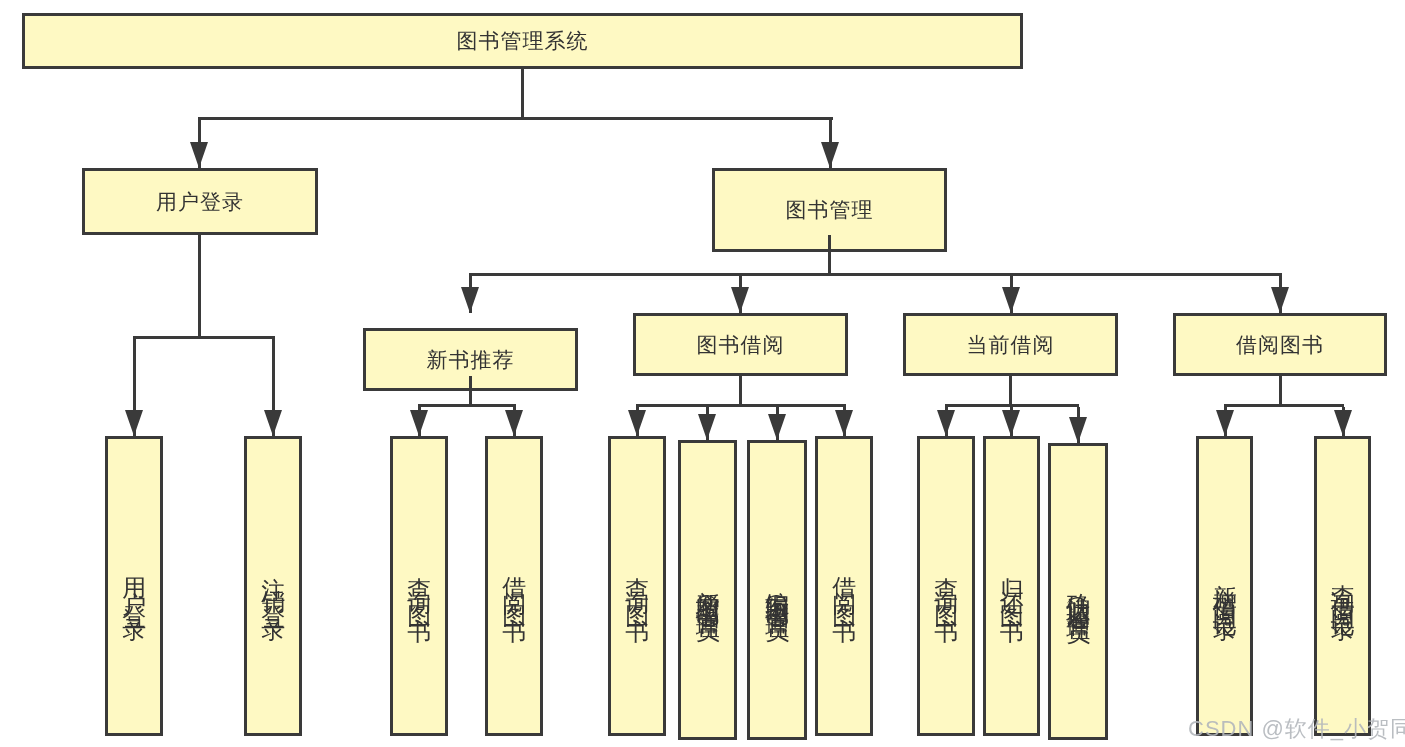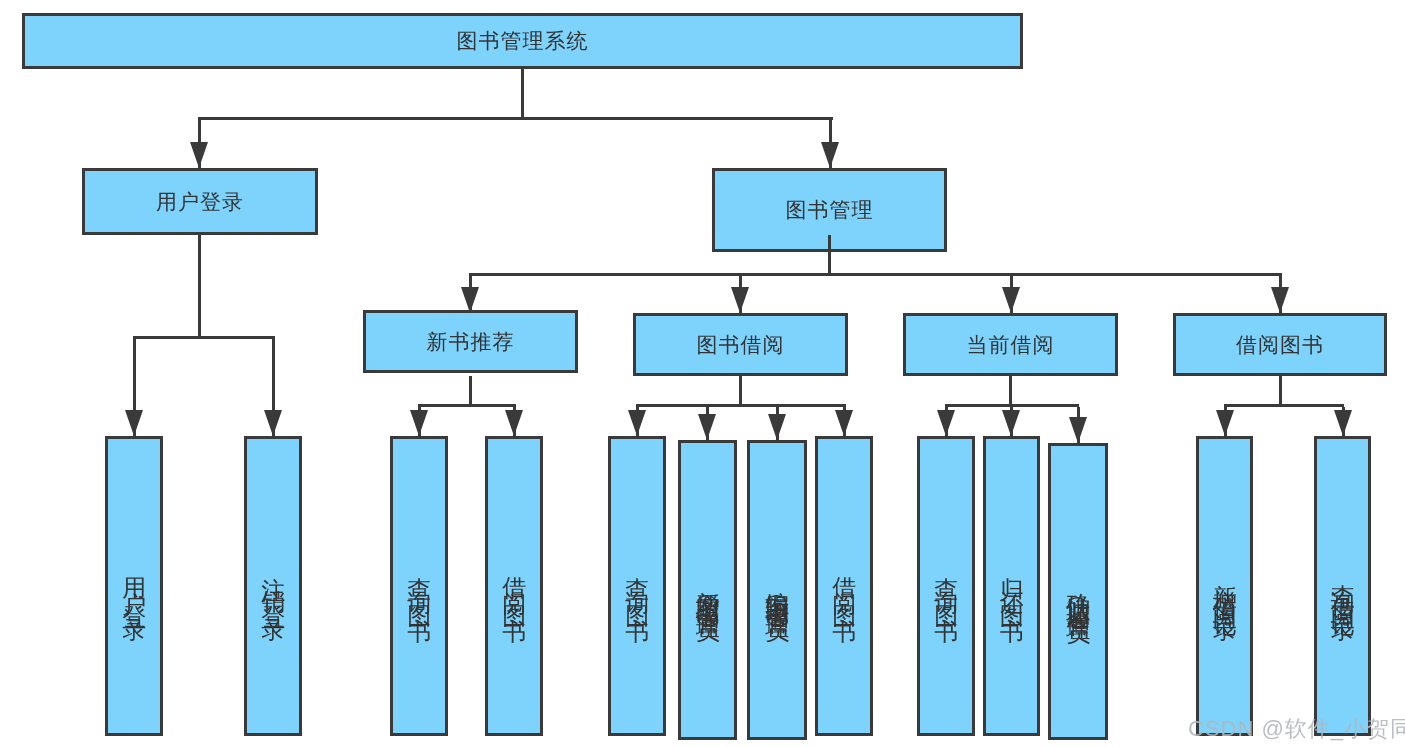--- a/index.html
+++ b/index.html
@@ -12,21 +12,21 @@
     position: relative;
     width: 1405px;
     height: 747px;
     background: #ffffff;
     overflow: hidden;
   }
   .node {
     position: absolute;
     box-sizing: border-box;
     border: 3px solid #3a3a3a;
-    background: #7dd3fc;
+    background: #fef9c3;
     display: flex;
     align-items: center;
     justify-content: center;
     color: #333333;
   }
   .h-node .h-label {
     font-size: 21px;
     letter-spacing: 1px;
     white-space: nowrap;
   }
@@ -95,21 +95,21 @@
   <div class="line" style="left:469px; top:273px; width:813px; height:3px;"></div>
   <div class="line" style="left:469px; top:276px; width:3px; height:37px;"></div>
   <div class="arrowhead" style="left:461px; top:287px;"></div>
   <div class="line" style="left:739px; top:276px; width:3px; height:37px;"></div>
   <div class="arrowhead" style="left:731px; top:287px;"></div>
   <div class="line" style="left:1010px; top:276px; width:3px; height:37px;"></div>
   <div class="arrowhead" style="left:1002px; top:287px;"></div>
   <div class="line" style="left:1279px; top:276px; width:3px; height:37px;"></div>
   <div class="arrowhead" style="left:1271px; top:287px;"></div>
 
-  <div class="node h-node" style="left:363px; top:310px; width:215px; height:63px;">
+  <div class="node h-node" style="left:363px; top:328px; width:215px; height:63px;">
     <span class="h-label">新书推荐</span>
   </div>
   <div class="node h-node" style="left:633px; top:313px; width:215px; height:63px;">
     <span class="h-label">图书借阅</span>
   </div>
   <div class="node h-node" style="left:903px; top:313px; width:215px; height:63px;">
     <span class="h-label">当前借阅</span>
   </div>
   <div class="node h-node" style="left:1173px; top:313px; width:214px; height:63px;">
     <span class="h-label">借阅图书</span>

